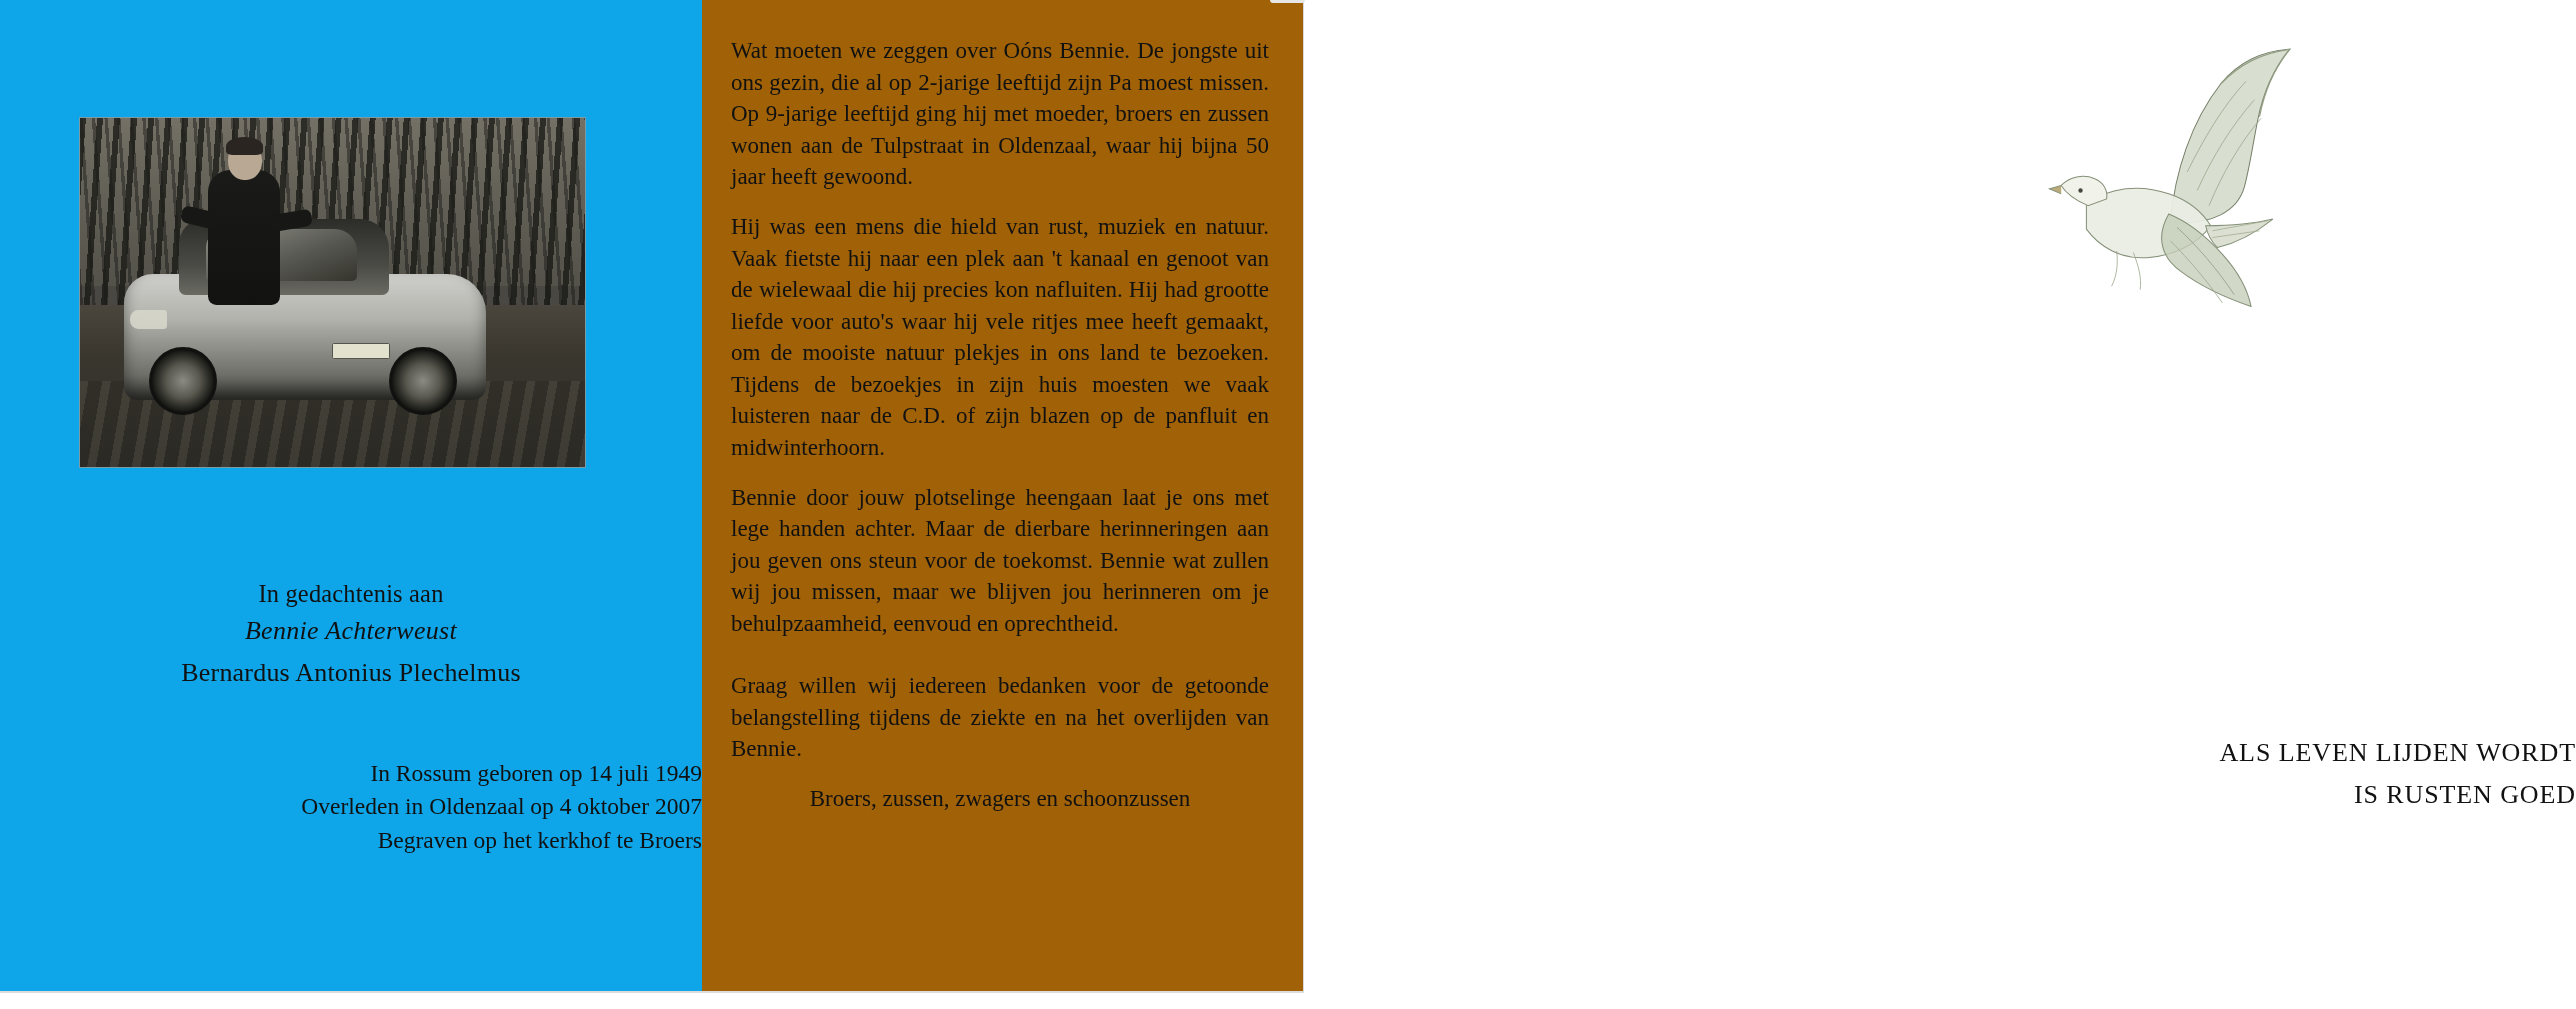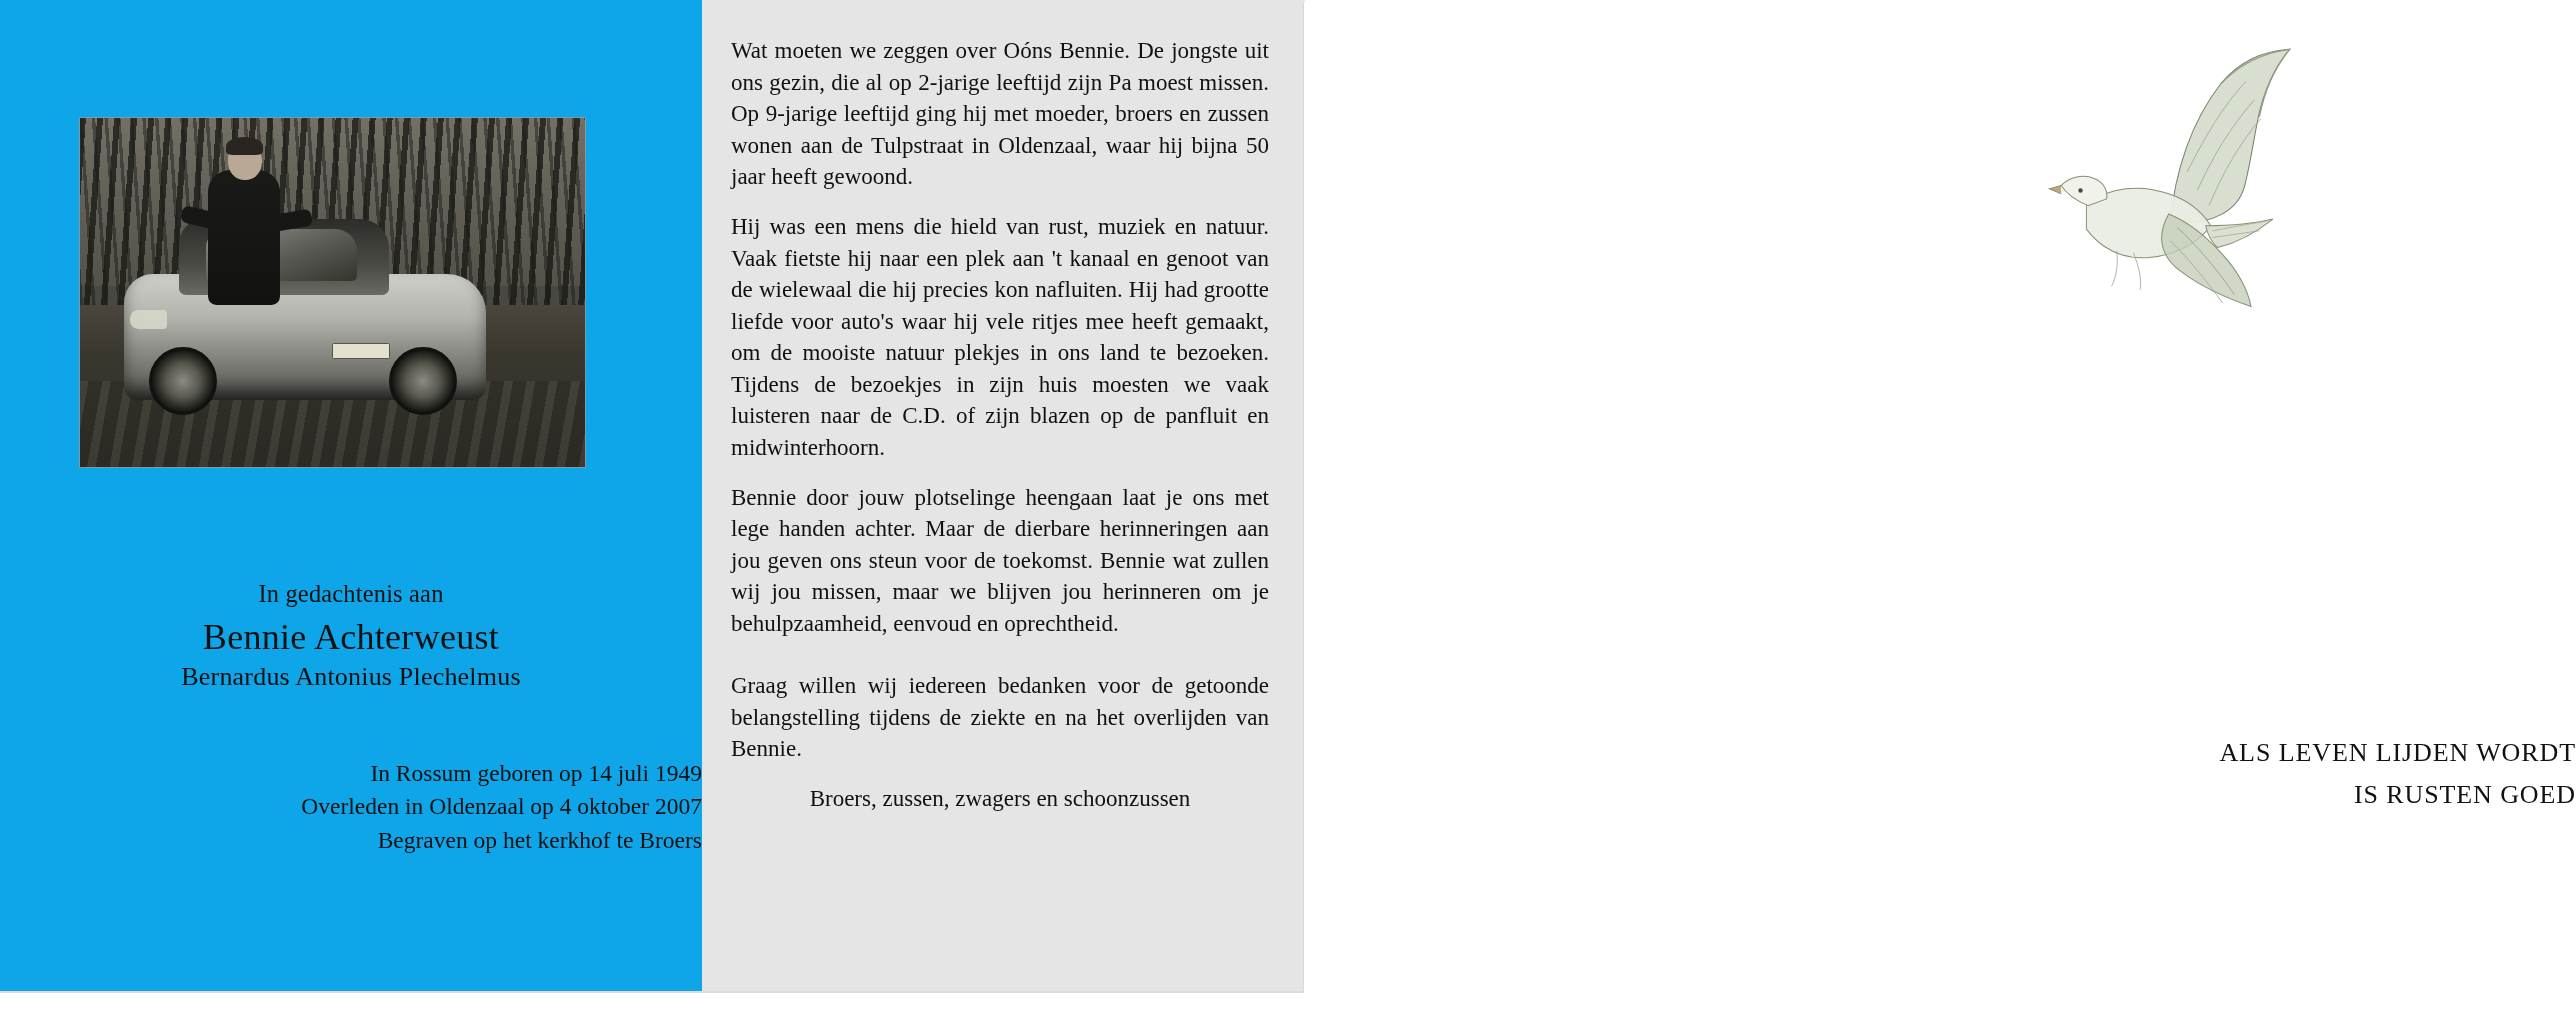--- a/index.html
+++ b/index.html
@@ -29,21 +29,21 @@
     width: 702px;
     height: 992px;
     background: #0ea5e9;
   }
   .panel-mid {
     position: absolute;
     left: 702px;
     top: 0px;
     width: 601px;
     height: 992px;
-    background: #e5e5e5;
+    background: #a16207;
   }
   .panel-right {
     position: absolute;
     left: 1312px;
     top: 0px;
     width: 1264px;
     height: 1009px;
     background: #ffffff;
   }
 
@@ -228,23 +228,24 @@
     top: 580px;
     width: 702px;
     text-align: center;
   }
   .in-memory {
     font-size: 24.4px;
     letter-spacing: 0.2px;
     margin-bottom: 8.4px;
   }
   .deceased-name {
-    font-size: 36px;
-    margin-bottom: 4px;
+    font-size: 26px;
+    margin-bottom: 12px;
     letter-spacing: 0.3px;
+    font-style: italic;
   }
   .deceased-fullname {
     font-size: 26px;
     letter-spacing: 0.2px;
   }
   .dates-block {
     position: absolute;
     left: 0px;
     top: 757px;
     width: 702px;

